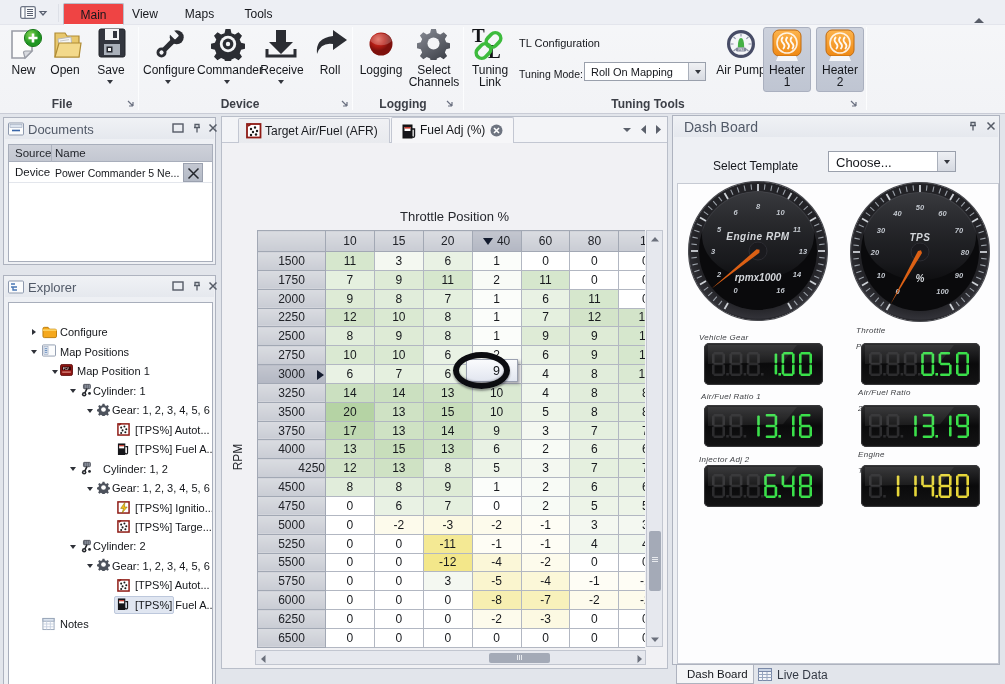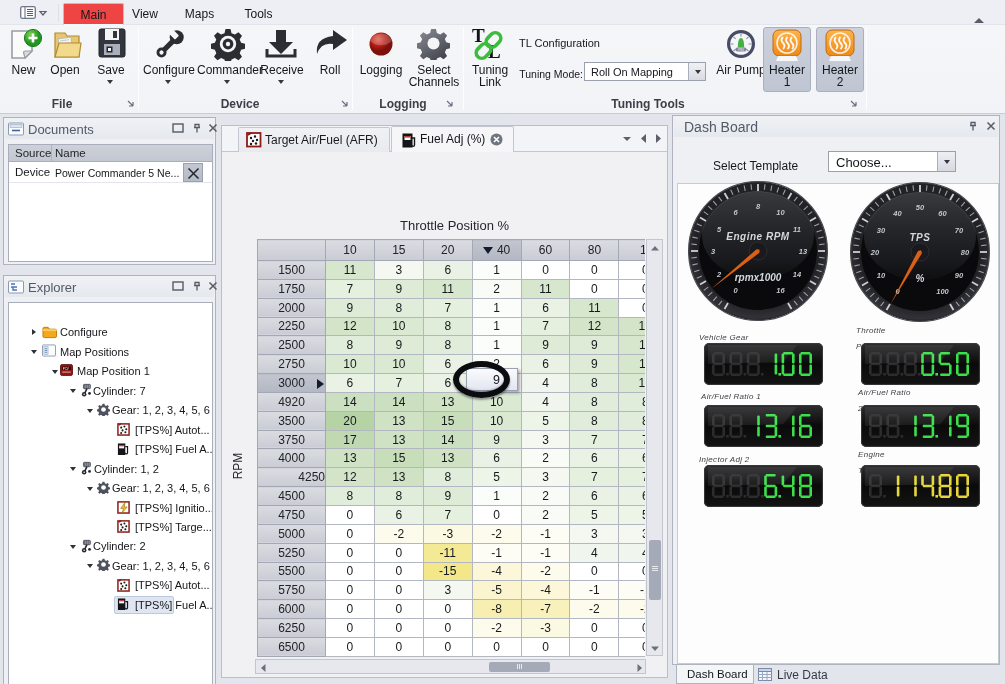--- a/index.html
+++ b/index.html
@@ -186,21 +186,21 @@
     <text x="1" y="15" font-family="Liberation Serif, serif" font-size="19" font-weight="bold" fill="#121317">T</text>
     <text x="17" y="31" font-family="Liberation Serif, serif" font-size="19" font-weight="bold" fill="#121317">L</text>
     <g stroke="#3dbb3d" stroke-width="3.6" fill="none">
       <rect x="7" y="16" width="11" height="16" rx="5.5" transform="rotate(45 12.5 24)"></rect>
       <rect x="17" y="5" width="11" height="16" rx="5.5" transform="rotate(45 22.5 13)"></rect>
     </g>
   </svg>
 </div>
 <div class="rlabel" style="left:468px;top:64px;width:44px;">Tuning<br>Link</div>
 <div class="rlabel" style="left:519px;top:37px;width:110px;text-align:left;font-size:11px;">TL Configuration</div>
-<div class="rlabel" style="left:519px;top:68px;width:64px;text-align:right;font-size:10.5px;white-space:nowrap;">Tuning Mode:</div>
+<div class="rlabel" style="left:519px;top:68px;width:64px;text-align:center;font-size:10.5px;white-space:nowrap;">Tuning Mode:</div>
 <div class="abs" style="left:584px;top:62px;width:122px;height:19px;background:#fff;border:1px solid #9aa0ac;">
   <div class="abs" style="left:6px;top:3px;font-size:11px;color:#15171c;">Roll On Mapping</div>
   <div class="abs" style="right:0;top:0;width:17px;height:17px;background:linear-gradient(#f0f1f4,#d8dbe2);border-left:1px solid #aab0bb;"></div>
   <div class="dd" style="right:4.5px;top:7px;"></div>
 </div>
 <div class="ricon" style="left:725px;top:30px">
   <svg width="33" height="30">
     <circle cx="16" cy="14" r="12.4" fill="#f4f5f8" stroke="#474c66" stroke-width="3.2"></circle>
     <g stroke="#8a90a4" stroke-width="1.1">
       <path d="M16 3.5v3M5.5 14h3M26.5 14h-3M8.5 6.8l2.1 2.1M23.5 6.8l-2.1 2.1M8.5 21.2l2.1-2.1M23.5 21.2l-2.1-2.1"></path>
@@ -345,21 +345,21 @@
         <span class="abs" style="left:71px;top:1px;">
           <svg width="13" height="14" viewBox="0 0 15 16">
             <rect x="4" y="1.5" width="8" height="5" rx="1" fill="#8d939e" stroke="#4a4e57"></rect>
             <path d="M5 1.5v5M7.3 1.5v5M9.6 1.5v5" stroke="#4a4e57" stroke-width="0.7"></path>
             <path d="M8 6.5 L5.5 11.5" stroke="#24262b" stroke-width="1.8"></path>
             <circle cx="4.8" cy="12.8" r="2.6" fill="#24262b"></circle>
             <circle cx="4.8" cy="12.8" r="0.9" fill="#fff"></circle>
             <circle cx="11" cy="12" r="1.6" fill="#24262b"></circle>
           </svg>
         </span>
-        <span class="abs" style="left:84px;top:2.5px;">Cylinder: 7</span>
+        <span class="abs" style="left:84px;top:2.5px;">Cylinder: 1</span>
       </div>
       <div class="titem" style="left:0;top:98.75px;width:205px;">
         <span class="arr-d" style="left:78px;"></span>
         <span class="abs" style="left:88px;top:1px;">
           <svg width="13" height="13" viewBox="0 0 34 34">
             <path fill="#4d525c" d="M14.5 2h5l1 4.2 3.4 1.4 3.6-2.3 3.5 3.5-2.3 3.6 1.4 3.4 4.2 1 0 5-4.2 1-1.4 3.4 2.3 3.6-3.5 3.5-3.6-2.3-3.4 1.4-1 4.2h-5l-1-4.2-3.4-1.4-3.6 2.3-3.5-3.5 2.3-3.6-1.4-3.4-4.2-1v-5l4.2-1 1.4-3.4-2.3-3.6 3.5-3.5 3.6 2.3 3.4-1.4z"></path>
             <circle cx="17" cy="17" r="6.2" fill="#fff"></circle>
           </svg>
         </span>
         <span class="abs" style="left:103px;top:2.5px;">Gear: 1, 2, 3, 4, 5, 6</span>
@@ -397,21 +397,21 @@
         <span class="abs" style="left:71px;top:1px;">
           <svg width="13" height="14" viewBox="0 0 15 16">
             <rect x="4" y="1.5" width="8" height="5" rx="1" fill="#8d939e" stroke="#4a4e57"></rect>
             <path d="M5 1.5v5M7.3 1.5v5M9.6 1.5v5" stroke="#4a4e57" stroke-width="0.7"></path>
             <path d="M8 6.5 L5.5 11.5" stroke="#24262b" stroke-width="1.8"></path>
             <circle cx="4.8" cy="12.8" r="2.6" fill="#24262b"></circle>
             <circle cx="4.8" cy="12.8" r="0.9" fill="#fff"></circle>
             <circle cx="11" cy="12" r="1.6" fill="#24262b"></circle>
           </svg>
         </span>
-        <span class="abs" style="left:85px;top:2.5px;">Cylinder: 1, 2</span>
+        <span class="abs" style="left:94px;top:2.5px;">Cylinder: 1, 2</span>
       </div>
       <div class="titem" style="left:0;top:176.54999999999998px;width:205px;">
         <span class="arr-d" style="left:78px;"></span>
         <span class="abs" style="left:88px;top:1px;">
           <svg width="13" height="13" viewBox="0 0 34 34">
             <path fill="#4d525c" d="M14.5 2h5l1 4.2 3.4 1.4 3.6-2.3 3.5 3.5-2.3 3.6 1.4 3.4 4.2 1 0 5-4.2 1-1.4 3.4 2.3 3.6-3.5 3.5-3.6-2.3-3.4 1.4-1 4.2h-5l-1-4.2-3.4-1.4-3.6 2.3-3.5-3.5 2.3-3.6-1.4-3.4-4.2-1v-5l4.2-1 1.4-3.4-2.3-3.6 3.5-3.5 3.6 2.3 3.4-1.4z"></path>
             <circle cx="17" cy="17" r="6.2" fill="#fff"></circle>
           </svg>
         </span>
         <span class="abs" style="left:103px;top:2.5px;">Gear: 1, 2, 3, 4, 5, 6</span>
@@ -488,24 +488,34 @@
         <span class="abs" style="left:108px;top:1px;">
           <svg width="12" height="14" viewBox="0 0 13 15">
             <rect x="1" y="1.5" width="8" height="12.5" fill="#16161a"></rect>
             <rect x="2.3" y="3.2" width="5.4" height="3.6" fill="#fff"></rect>
             <rect x="2.3" y="3.2" width="5.4" height="1.4" fill="#c23a2e"></rect>
             <path d="M9 5 h2.4 v6.5 a1.3 1.3 0 0 1-2.6 0" fill="none" stroke="#16161a" stroke-width="1.3"></path>
           </svg>
         </span>
         <span class="abs" style="left:126px;top:2.5px;">[TPS%] Fuel A...</span>
       </div>
-    </div>
-</div>
-
-<div class="abs" style="left:221px;top:125px;width:447px;height:553px;background:#f1f1f4;border:1px solid #b9bec9;">
+      <div class="titem" style="left:0;top:312.7px;width:205px;">
+        <span class="abs" style="left:33px;top:1px;">
+          <svg width="13" height="14" viewBox="0 0 14 15">
+            <rect x="1" y="1.5" width="12" height="12" fill="#fdfdfe" stroke="#98a5b8"></rect>
+            <rect x="1" y="1.5" width="12" height="3" fill="#dbe4ef" stroke="#98a5b8"></rect>
+            <path d="M1 7.5h12M1 10.5h12M5 4.5v9M9 4.5v9" stroke="#c3cedd" stroke-width="0.9"></path>
+          </svg>
+        </span>
+        <span class="abs" style="left:51px;top:2.5px;">Notes</span>
+      </div>
+    </div>
+</div>
+
+<div class="abs" style="left:221px;top:116px;width:447px;height:553px;background:#f1f1f4;border:1px solid #b9bec9;">
 
   <div class="abs" style="left:0;top:0;width:445px;height:26px;background:#f3f4f7;border-bottom:1px solid #c3c7d2;">
 
     <div class="abs" style="left:16px;top:1px;width:152px;height:25px;background:linear-gradient(#f0f1f4,#e8eaee);border:1px solid #c3c7d2;border-bottom:none;border-radius:2px 2px 0 0;">
       <svg class="abs" style="left:7px;top:4px" width="16" height="16">
         <rect x="1" y="1" width="13.5" height="13.5" fill="#fff" stroke="#8e1a14" stroke-width="1.8"></rect>
         <path d="M2 3 l3-2" stroke="#8e1a14" stroke-width="1.6"></path>
         <g fill="#1a1a1a">
             <circle cx="5" cy="6" r="1.2"></circle>
             <circle cx="9" cy="4.5" r="1.2"></circle>
@@ -625,21 +635,21 @@
               <td class="h hs" style="position:relative;">3000<span style="position:absolute;right:1px;top:4.5px;width:0;height:0;border-top:5px solid transparent;border-bottom:5px solid transparent;border-left:7px solid #131b2e;"></span></td>
               <td style="background:rgb(233,242,228);">6</td>
               <td style="background:rgb(229,240,223);">7</td>
               <td style="background:rgb(233,242,228);">6</td>
               <td style="background:#fff;"></td>
               <td style="background:rgb(240,246,237);">4</td>
               <td style="background:rgb(225,237,219);">8</td>
               <td style="background:rgb(218,233,210);"><span style="display:inline-block;transform:translateX(2px);">10</span></td>
             </tr>
             <tr>
-              <td class="h" style="position:relative;">4920</td>
+              <td class="h" style="position:relative;">3250</td>
               <td style="background:rgb(203,224,192);">14</td>
               <td style="background:rgb(203,224,192);">14</td>
               <td style="background:rgb(207,226,196);">13</td>
               <td style="background:rgb(218,233,210);">10</td>
               <td style="background:rgb(240,246,237);">4</td>
               <td style="background:rgb(225,237,219);">8</td>
               <td style="background:rgb(225,237,219);"><span style="display:inline-block;transform:translateX(2px);">8</span></td>
             </tr>
             <tr>
               <td class="h" style="position:relative;">3500</td>
@@ -718,21 +728,21 @@
               <td style="background:rgb(244,233,148);">-11</td>
               <td style="background:rgb(254,253,245);">-1</td>
               <td style="background:rgb(254,253,245);">-1</td>
               <td style="background:rgb(240,246,237);">4</td>
               <td style="background:rgb(240,246,237);"><span style="display:inline-block;transform:translateX(2px);">4</span></td>
             </tr>
             <tr>
               <td class="h" style="position:relative;">5500</td>
               <td style="background:#fff;">0</td>
               <td style="background:#fff;">0</td>
-              <td style="background:rgb(243,231,138);">-15</td>
+              <td style="background:rgb(243,231,138);">-12</td>
               <td style="background:rgb(251,247,216);">-4</td>
               <td style="background:rgb(253,251,236);">-2</td>
               <td style="background:#fff;">0</td>
               <td style="background:#fff;"><span style="display:inline-block;transform:translateX(2px);">0</span></td>
             </tr>
             <tr>
               <td class="h" style="position:relative;">5750</td>
               <td style="background:#fff;">0</td>
               <td style="background:#fff;">0</td>
               <td style="background:rgb(244,248,241);">3</td>

